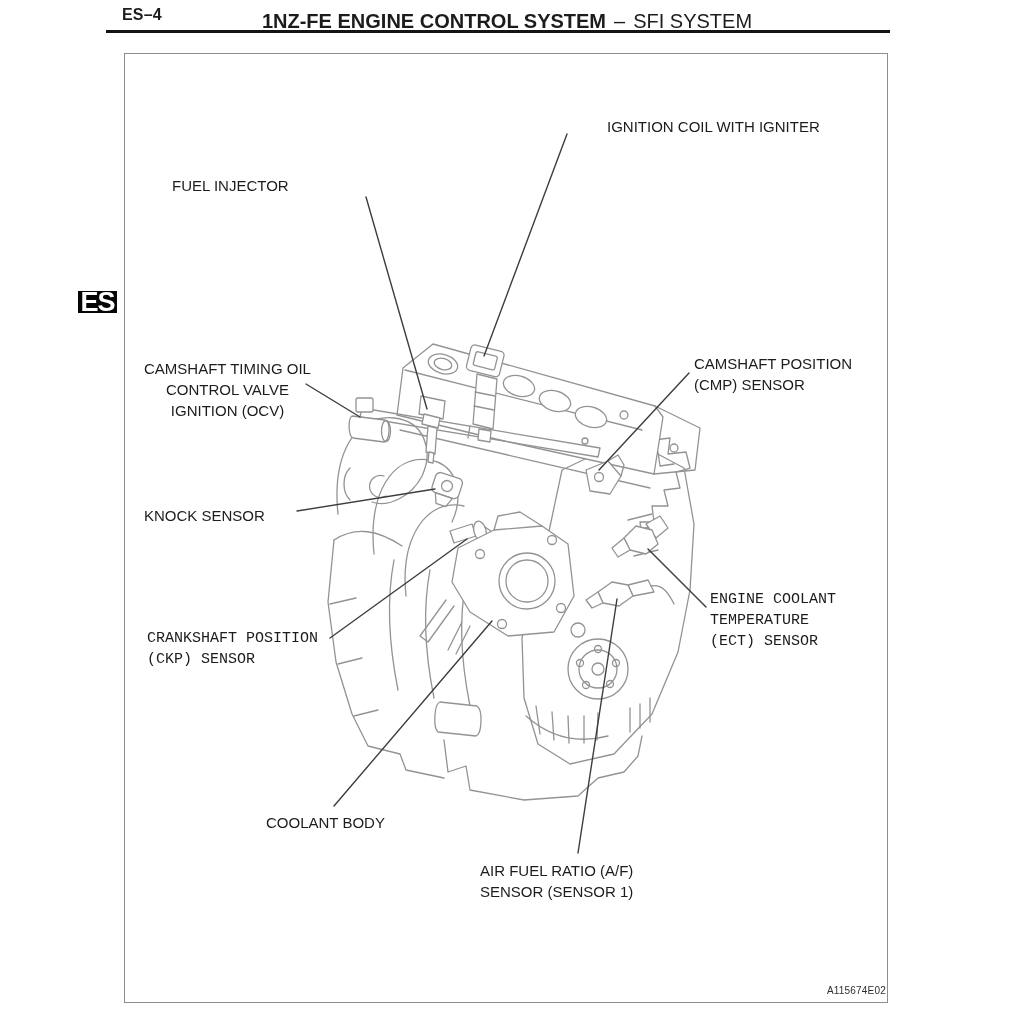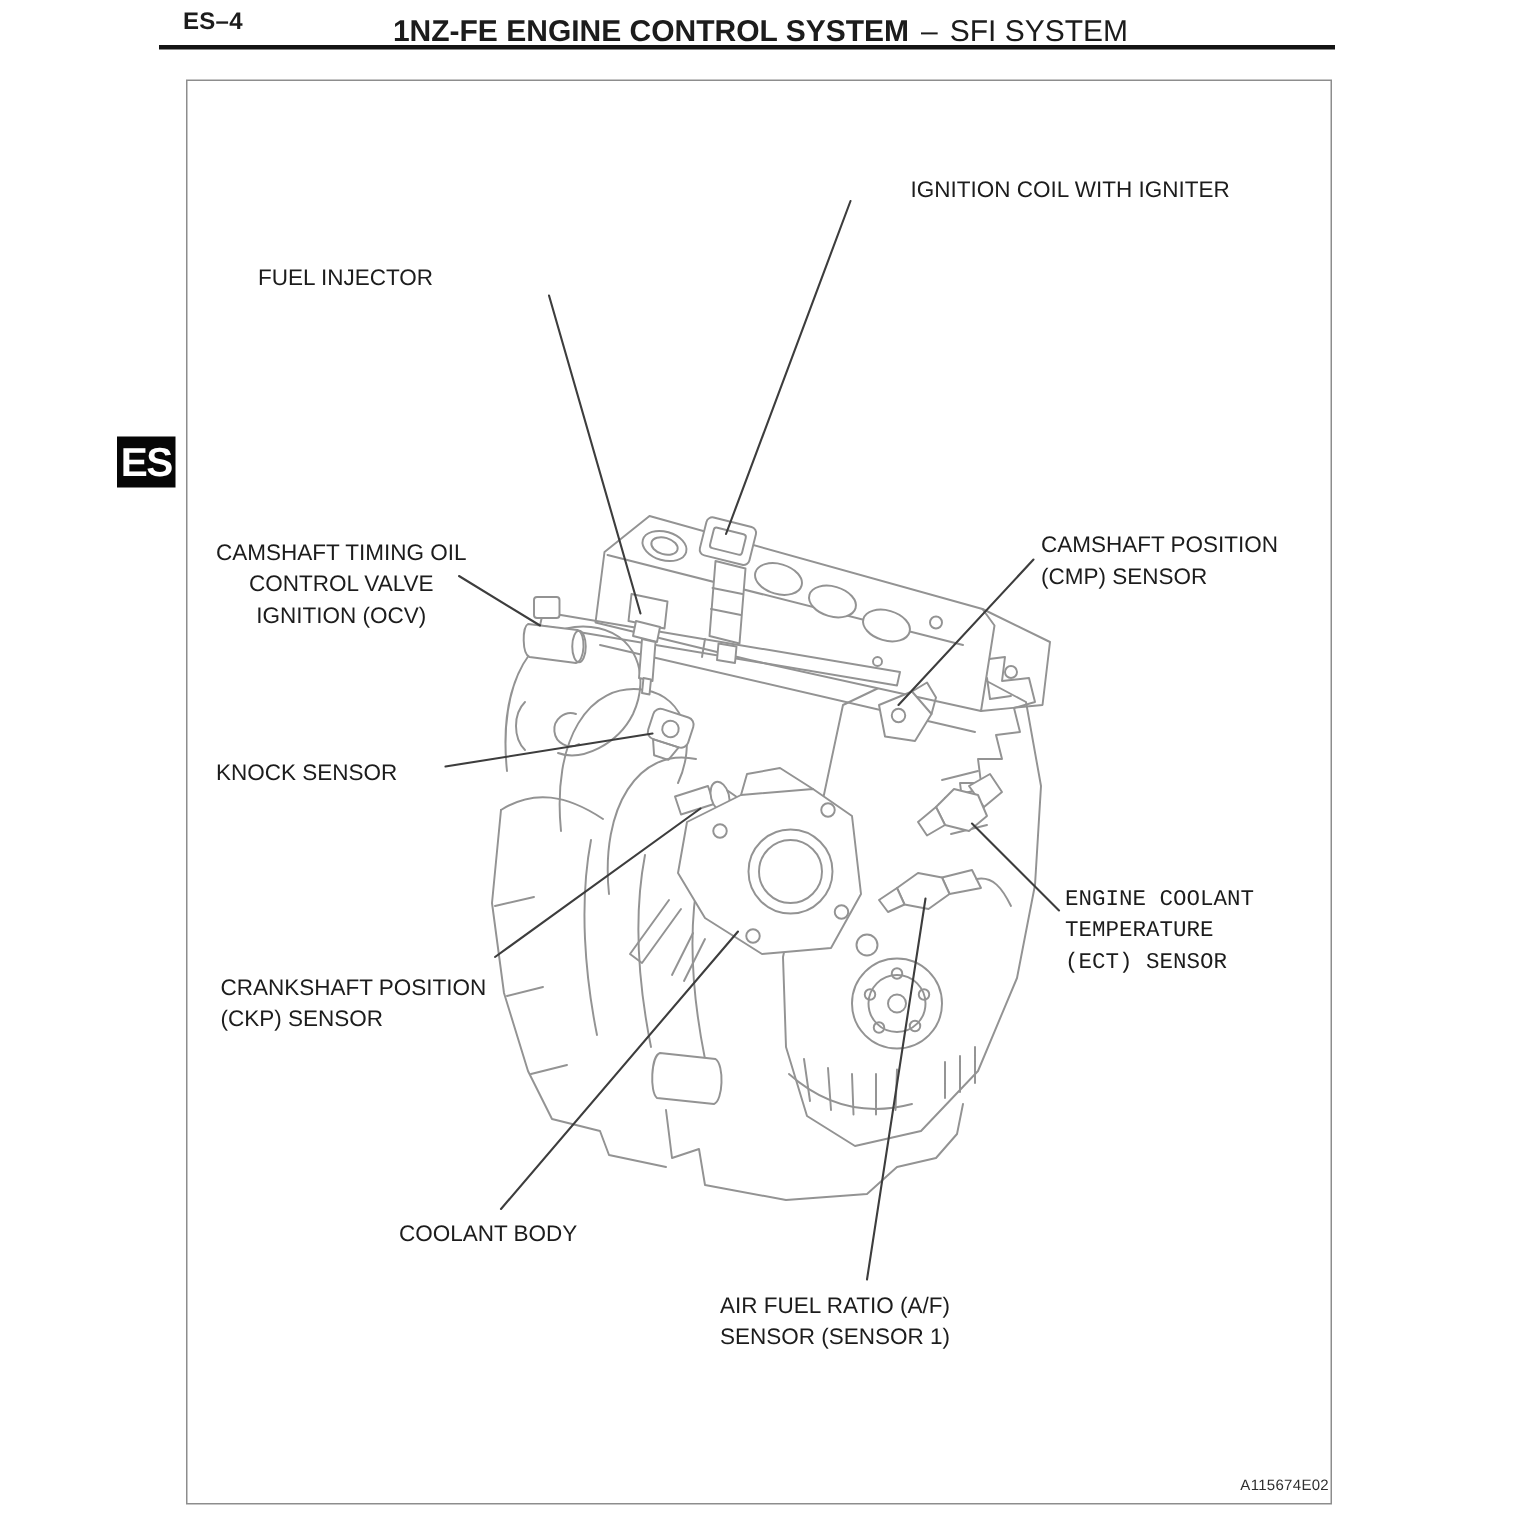--- a/index.html
+++ b/index.html
@@ -6,35 +6,35 @@
   body{width:1024px;height:1024px;position:relative;overflow:hidden;
        font-family:"Liberation Sans","DejaVu Sans",sans-serif;color:#1c1c1c;}
   .abs{position:absolute;}
   
   .page-number{left:108px;top:6px;font-size:16px;font-weight:bold;letter-spacing:.2px;margin-left:14px;}
   .header-title{left:124px;width:766px;top:10px;text-align:center;font-size:20px;white-space:nowrap;}
   .header-title .bold{font-weight:bold;}
   .header-title .dash{padding:0 8px;}
   .header-rule{left:106px;top:30px;width:784px;height:3px;background:#141414;}
   
-  .side-tab{left:78px;top:291px;width:39px;height:34px;background:#060606;color:#ffffff;
+  .side-tab{left:78px;top:291px;width:39px;height:22px;background:#060606;color:#ffffff;
             display:flex;align-items:center;justify-content:center;
             font-size:27px;font-weight:bold;letter-spacing:-1px;overflow:hidden;}
   
   .figure-border{left:124px;top:53px;width:764px;height:950px;border:1px solid #8d8d8d;box-sizing:border-box;}
   
   .engine-svg{left:0;top:0;}
   
   .callout{font-size:15px;line-height:21px;white-space:nowrap;color:#1c1c1c;}
   .lbl-ignition{left:575px;top:116px;margin-left:32px;}
   .lbl-injector{left:172px;top:175px;}
   .lbl-ocv{left:144px;top:358px;text-align:center;}
   .lbl-cmp{left:694px;top:353px;}
   .lbl-knock{left:144px;top:505px;}
-  .lbl-ckp{left:147px;top:648px;}
+  .lbl-ckp{left:147px;top:628px;font-family:Liberation Mono, monospace;}
   .lbl-ect{left:710px;top:589px;font-family:Liberation Mono, monospace;}
   .lbl-throttle{left:266px;top:812px;}
   .lbl-afr{left:480px;top:860px;}
   .figure-code{right:138px;top:985px;font-size:10px;color:#2e2e2e;letter-spacing:.2px;}
 </style>
 </head>
 <body>
 
 <div class="abs page-number">ES–4</div>
 <div class="abs header-title">

